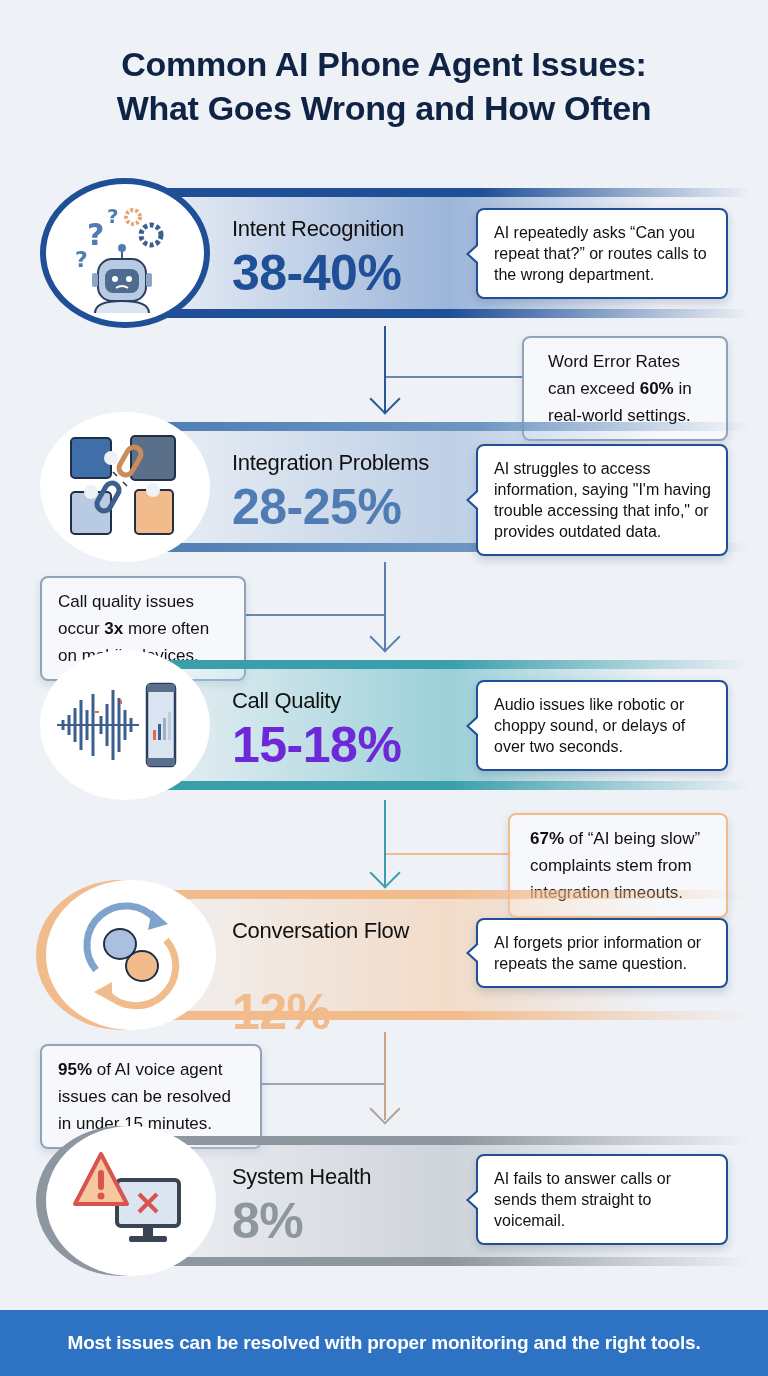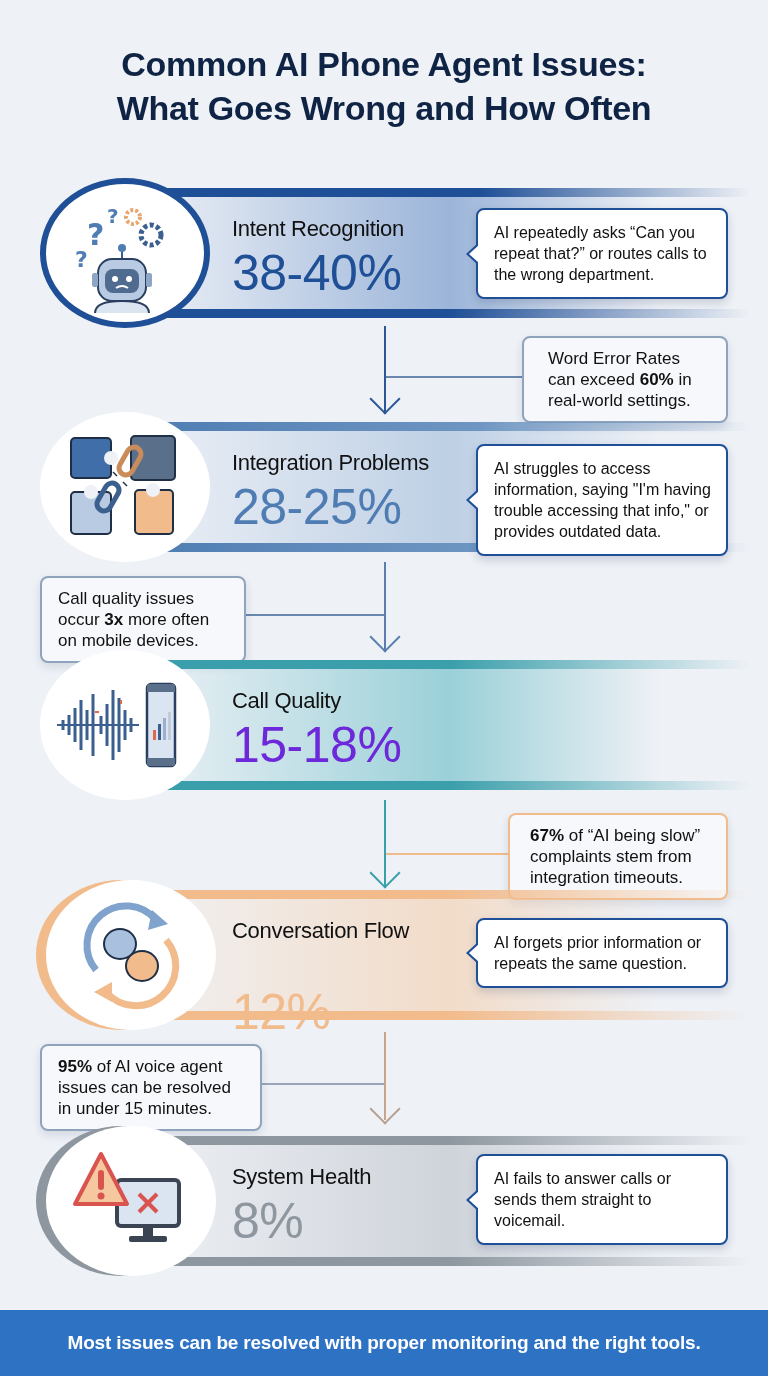--- a/index.html
+++ b/index.html
@@ -34,21 +34,21 @@
     border-radius: 50%; background: #fff;
     display: flex; align-items: center; justify-content: center;
   }
   .icon-circle.ring { border: 6px solid #1f4f96; }
   .cat-label {
     position: absolute; left: 232px; top: 38px;
     font-size: 22px; color: #111; letter-spacing: -0.3px;
   }
   .cat-value {
     position: absolute; left: 232px; top: 66px;
-    font-size: 50px; font-weight: normal; letter-spacing: -0.5px;
+    font-size: 50px; font-weight: bold; letter-spacing: -0.5px;
   }
   .bubble {
     position: absolute; left: 476px; width: 252px;
     background: #fff; border: 2px solid #1f4f96; border-radius: 8px;
     padding: 12px 14px 12px 16px; font-size: 16px; line-height: 21px; color: #111;
     box-shadow: 0 4px 10px rgba(20,40,80,0.18);
   }
   .bubble::before {
     content: ""; position: absolute; left: -12px; top: 50%; margin-top: -11px;
     width: 0; height: 0; border-top: 11px solid transparent;
@@ -61,21 +61,21 @@
   }
 
   .connector { position: absolute; left: 384px; width: 2px; }
   .arrowhead {
     position: absolute; width: 22px; height: 22px; left: 374px;
     border-right: 2px solid; border-bottom: 2px solid; transform: rotate(45deg);
   }
   .hline { position: absolute; height: 2px; }
   .stat {
     position: absolute; background: #f6f8fb; border: 2px solid #8fa3bd;
-    border-radius: 8px; padding: 10px 16px; font-size: 17px; line-height: 21px;
+    border-radius: 8px; padding: 10px 16px; font-size: 17px; line-height: 27px;
     color: #111; box-shadow: 0 4px 10px rgba(20,40,80,0.12);
   }
   .stat b { font-weight: bold; }
 
   .footer {
     position: absolute; left: 0; top: 1310px; width: 768px; height: 66px;
     background: #2e72c4; color: #fff; font-weight: bold; font-size: 19px;
     display: flex; align-items: center; justify-content: center;
     letter-spacing: -0.2px;
   }
@@ -187,20 +187,21 @@
       <rect x="92" y="4" width="28" height="8" fill="#5a6f8a"></rect>
       <rect x="92" y="78" width="28" height="8" fill="#5a6f8a"></rect>
       <rect x="98" y="50" width="3" height="10" fill="#e06a4a"></rect>
       <rect x="103" y="44" width="3" height="16" fill="#3b5f8f"></rect>
       <rect x="108" y="38" width="3" height="22" fill="#9bb0cc"></rect>
       <rect x="113" y="32" width="3" height="28" fill="#c0ccda"></rect>
     </svg>
   </div>
   <div class="cat-label">Call Quality</div>
   <div class="cat-value" style="color:#6d28d9;">15-18%</div>
+  <div class="bubble" style="top:30px;">Audio issues like robotic or choppy sound, or delays of over two seconds.</div>
 </div>
 
 <div class="connector" style="top:800px;height:86px;background:#3a9fab;"></div>
 <div class="arrowhead" style="top:862px;border-color:#3a9fab;"></div>
 <div class="hline" style="left:386px;top:853px;width:124px;background:#f2bb8c;"></div>
 <div class="stat" style="left:508px;top:813px;width:220px;border-color:#f2bb8c;padding-left:20px;">
   <b>67%</b><span> of “AI being slow” complaints stem from integration timeouts.</span>
 </div>
 
 <div class="section" style="top:880px;">

